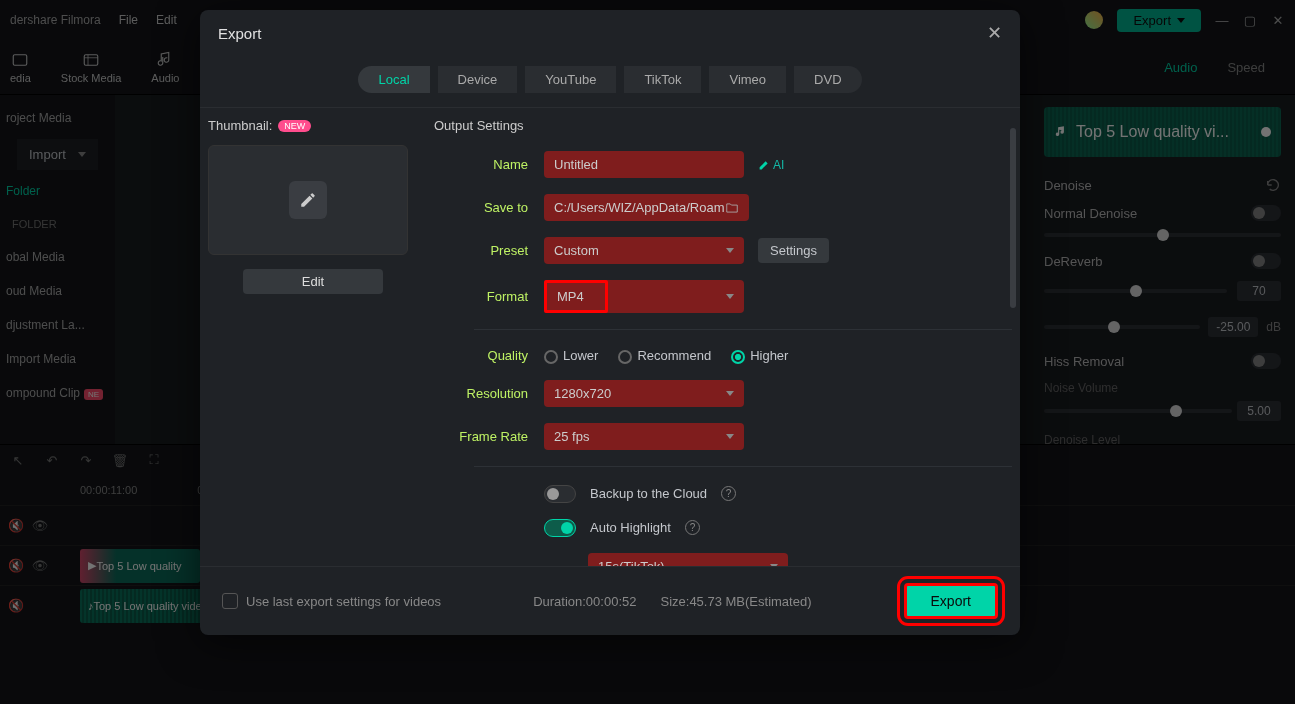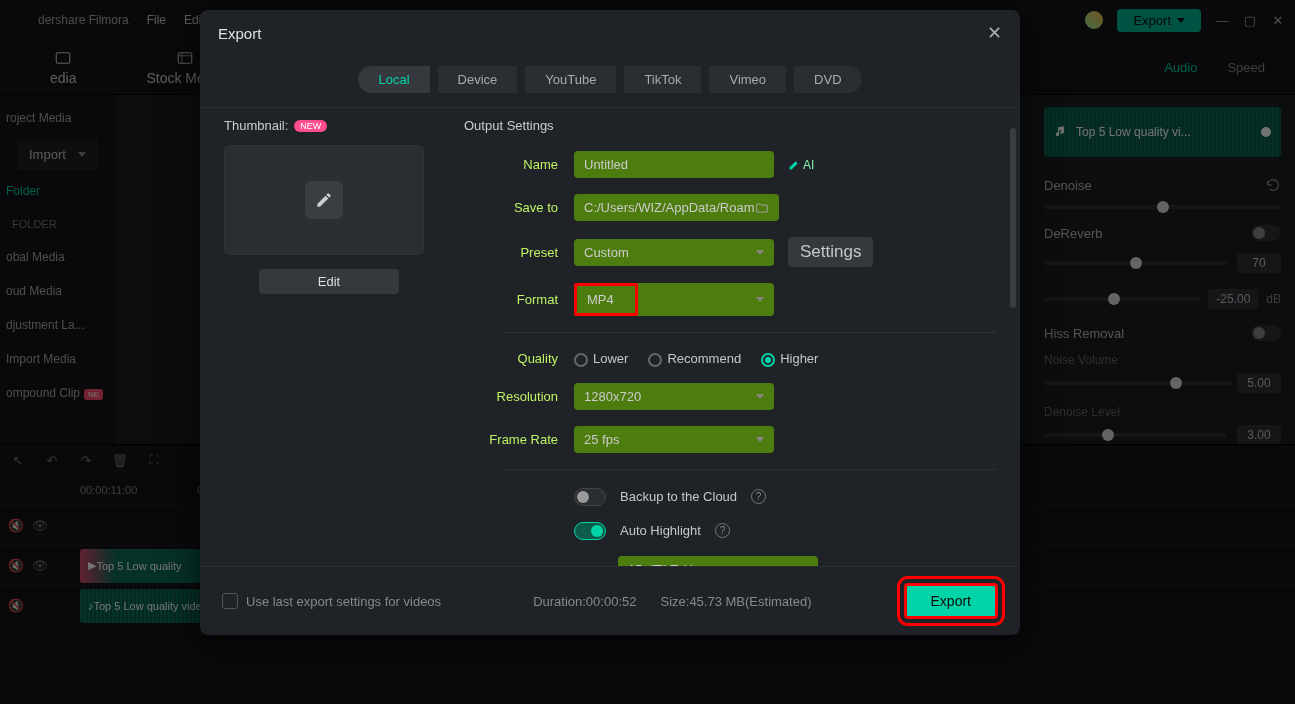--- a/index.html
+++ b/index.html
@@ -1,30 +1,30 @@
 <!DOCTYPE html>
 <html><head>
 <meta charset="utf-8">
 <style>
 * { margin: 0; padding: 0; box-sizing: border-box; font-family: -apple-system, BlinkMacSystemFont, 'Segoe UI', sans-serif; }
 body { background: #1a1d21; color: #c4c7cc; width: 1295px; height: 704px; overflow: hidden; position: relative; font-size: 13px; }
 
 
 .topbar { height: 40px; background: #14161a; display: flex; align-items: center; padding: 0 10px; justify-content: space-between; }
 .topbar-left { display: flex; align-items: center; gap: 18px; }
-.app-title { font-size: 12px; color: #aaa; margin-left: 28px; }
+.app-title { font-size: 12px; color: #aaa; }
 .menu-item { font-size: 12px; color: #ccc; cursor: pointer; }
 .topbar-right { display: flex; align-items: center; gap: 14px; }
 .export-topbtn { background: #00b894; color: #0f0f0f; padding: 4px 16px; border-radius: 4px; font-size: 13px; display: flex; align-items: center; gap: 6px; }
 .win-btn { width: 14px; height: 14px; color: #aaa; display: flex; align-items: center; justify-content: center; cursor: pointer; }
 .avatar-circ { width: 18px; height: 18px; border-radius: 50%; background: linear-gradient(45deg,#98fb98,#ffb347); }
 
 
 .tool-row { height: 55px; background: #14161a; display: flex; align-items: center; padding: 0 10px; gap: 30px; border-bottom: 1px solid #000; }
-.tool-item { display: flex; flex-direction: column; align-items: center; gap: 3px; font-size: 14px; color: #ccc; margin-left: 40px; }
+.tool-item { display: flex; flex-direction: column; align-items: center; gap: 3px; font-size: 11px; color: #ccc; }
 .tool-icon { width: 20px; height: 18px; }
 .tab-right { margin-left: auto; display: flex; gap: 30px; padding-right: 20px; }
 .tab-r-item { font-size: 13px; color: #888; cursor: pointer; }
 .tab-r-item.active { color: #00d4a8; }
 
 
 .main-area { display: flex; position: relative; height: calc(100% - 95px); }
 
 
 .left-side { width: 115px; background: #14161a; padding-top: 6px; }
@@ -64,36 +64,36 @@
 .modal-backdrop { position: absolute; inset: 0; background: rgba(0,0,0,0.55); z-index: 10; }
 .modal { position: absolute; left: 200px; top: 10px; width: 820px; height: 625px; background: #1f2226; border-radius: 8px; z-index: 20; display: flex; flex-direction: column; box-shadow: 0 8px 40px rgba(0,0,0,0.6); }
 .modal-header { display: flex; justify-content: space-between; align-items: center; padding: 12px 18px; }
 .modal-title { font-size: 15px; color: #e0e0e0; }
 .close-x { font-size: 18px; color: #aaa; cursor: pointer; }
 .modal-tabs { display: flex; gap: 8px; justify-content: center; padding: 10px 0 14px; }
 .mtab { padding: 6px 20px; font-size: 13px; color: #aaa; background: #2a2d31; cursor: pointer; }
 .mtab:first-child { border-radius: 14px 0 0 14px; }
 .mtab:last-child { border-radius: 0 14px 14px 0; }
 .mtab.active { background: #35393d; color: #00d4a8; }
-.modal-body { flex: 1; display: flex; padding: 10px 24px; gap: 30px; border-top: 1px solid #2a2d31; border-bottom: 1px solid #2a2d31; overflow: hidden; position: relative; }
+.modal-body { flex: 1; display: flex; padding: 10px 8px; gap: 16px; border-top: 1px solid #2a2d31; border-bottom: 1px solid #2a2d31; overflow: hidden; position: relative; }
 .modal-body::after { content: ''; position: absolute; right: 4px; top: 20px; width: 6px; height: 180px; background: #3a3d42; border-radius: 3px; }
 .thumb-col { width: 210px; }
 .thumb-label { font-size: 13px; color: #ccc; display: flex; align-items: center; gap: 6px; margin-bottom: 12px; }
 .new-pill { background: #ff4d8d; color: #fff; font-size: 9px; padding: 1px 6px; border-radius: 8px; }
 .thumb-box { width: 200px; height: 110px; background: #2a2d31; border: 1px solid #333; border-radius: 6px; display: flex; align-items: center; justify-content: center; margin-bottom: 14px; }
 .pencil-circ { width: 38px; height: 38px; background: #3a3d42; border-radius: 6px; display: flex; align-items: center; justify-content: center; }
 .edit-btn { width: 140px; margin: 0 auto; display: block; background: #35393d; border-radius: 4px; padding: 5px 0; text-align: center; font-size: 13px; color: #ddd; }
 .settings-col { flex: 1; }
 .sec-title { font-size: 13px; color: #ccc; margin-bottom: 18px; }
 .field-row { display: flex; align-items: center; margin-bottom: 16px; }
 .field-label { width: 110px; text-align: right; padding-right: 16px; font-size: 13px; color: #bef264; }
-.field-input { flex: 0 0 200px; background: #4d7c0f; border-radius: 4px; padding: 6px 10px; font-size: 13px; color: #ccc; display: flex; align-items: center; justify-content: space-between; }
+.field-input { flex: 0 0 200px; background: #7f1d1d; border-radius: 4px; padding: 6px 10px; font-size: 13px; color: #ccc; display: flex; align-items: center; justify-content: space-between; }
 .highlight-red { border: 3px solid #ff0000; }
-.ai-btn { margin-left: 14px; color: #86efac; font-size: 12px; display: flex; align-items: center; gap: 2px; }
-.settings-btn { margin-left: 14px; background: #35393d; padding: 5px 12px; border-radius: 4px; font-size: 17px; }
+.ai-btn { margin-left: 14px; color: #14b8a6; font-size: 12px; display: flex; align-items: center; gap: 2px; }
+.settings-btn { margin-left: 14px; background: #35393d; padding: 5px 12px; border-radius: 4px; font-size: 13px; }
 .divider-line { border-top: 1px solid #2d3136; margin: 14px 0 18px 40px; }
 .radio-grp { display: flex; gap: 20px; align-items: center; }
 .radio { width: 14px; height: 14px; border: 2px solid #666; border-radius: 50%; display: inline-block; vertical-align: middle; margin-right: 5px; }
 .radio.sel { border-color: #00d4a8; background: radial-gradient(#00d4a8 40%, transparent 45%); }
 .toggle-sm { width: 32px; height: 18px; background: #2a2d31; border: 1px solid #444; border-radius: 9px; position: relative; display: inline-block; vertical-align: middle; }
 .toggle-sm::after { content: ''; position: absolute; width: 12px; height: 12px; background: #999; border-radius: 50%; top: 2px; left: 2px; transition: 0.2s; }
 .toggle-sm.on { background: #0d5c4a; border-color: #00d4a8; }
 .toggle-sm.on::after { left: 16px; background: #00d4a8; }
 .help-ic { width: 15px; height: 15px; border: 1px solid #777; border-radius: 50%; display: inline-flex; align-items: center; justify-content: center; font-size: 10px; color: #888; }
 .modal-footer { padding: 16px 22px; display: flex; align-items: center; gap: 24px; }
@@ -168,31 +168,35 @@
     <div class="side-btn"><span>ompound Clip</span><span class="new-badge">NE</span></div>
     <div class="side-collapse">‹</div>
   </div>
 
   <div class="right-panel">
     <div class="audio-clip-preview">
       <div class="waveform"></div>
       <svg width="14" height="14" viewBox="0 0 24 24" style="position:relative">
           <path d="M9 8v8a3 3 0 1 1-2-2.8V4l10-2v10a3 3 0 1 1-2-2.8" fill="#fff"></path>
         </svg>
-      <span style="color:#fff;font-size:12px;position:relative">Top 5 Low quality vi...</span>
+      <span style="color:#fff;font-size:16px;position:relative">Top 5 Low quality vi...</span>
       <span style="width:10px;height:10px;border-radius:50%;background:#fff;margin-left:auto;position:relative"></span>
     </div>
 
     <div class="panel-row">
       <span>Denoise</span>
       <svg class="reset-ic" viewBox="0 0 24 24">
           <path d="M4 12a8 8 0 1 1 3 6.2M4 12V6m0 6h6" fill="none" stroke="#888" stroke-width="2"></path>
         </svg>
     </div>
 
+    <div class="panel-row">
+      <span>Normal Denoise</span>
+      <span class="toggle"></span>
+    </div>
     <div class="slider-track">
         <div class="slider-thumb" style="left:50%"></div>
       </div>
 
     <div class="panel-row">
       <span>DeReverb</span>
       <span class="toggle"></span>
     </div>
     <div style="display:flex;gap:10px;align-items:center;margin-bottom:16px">
       <div class="slider-track" style="flex:1;margin:0">

